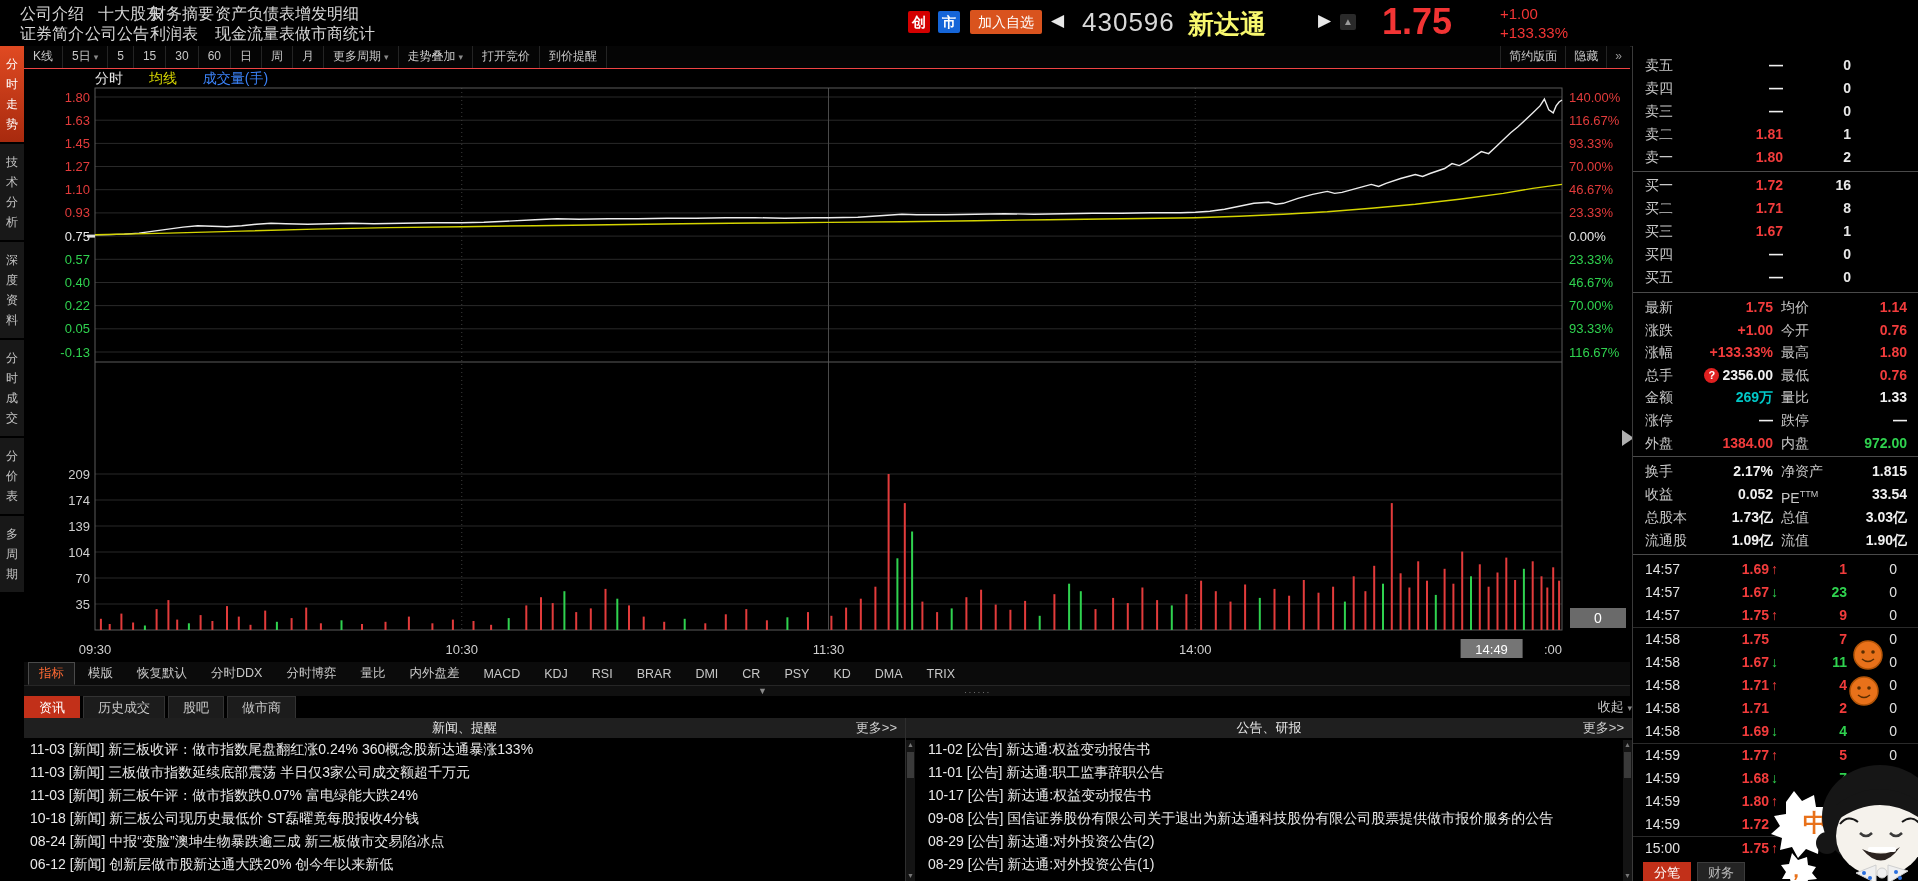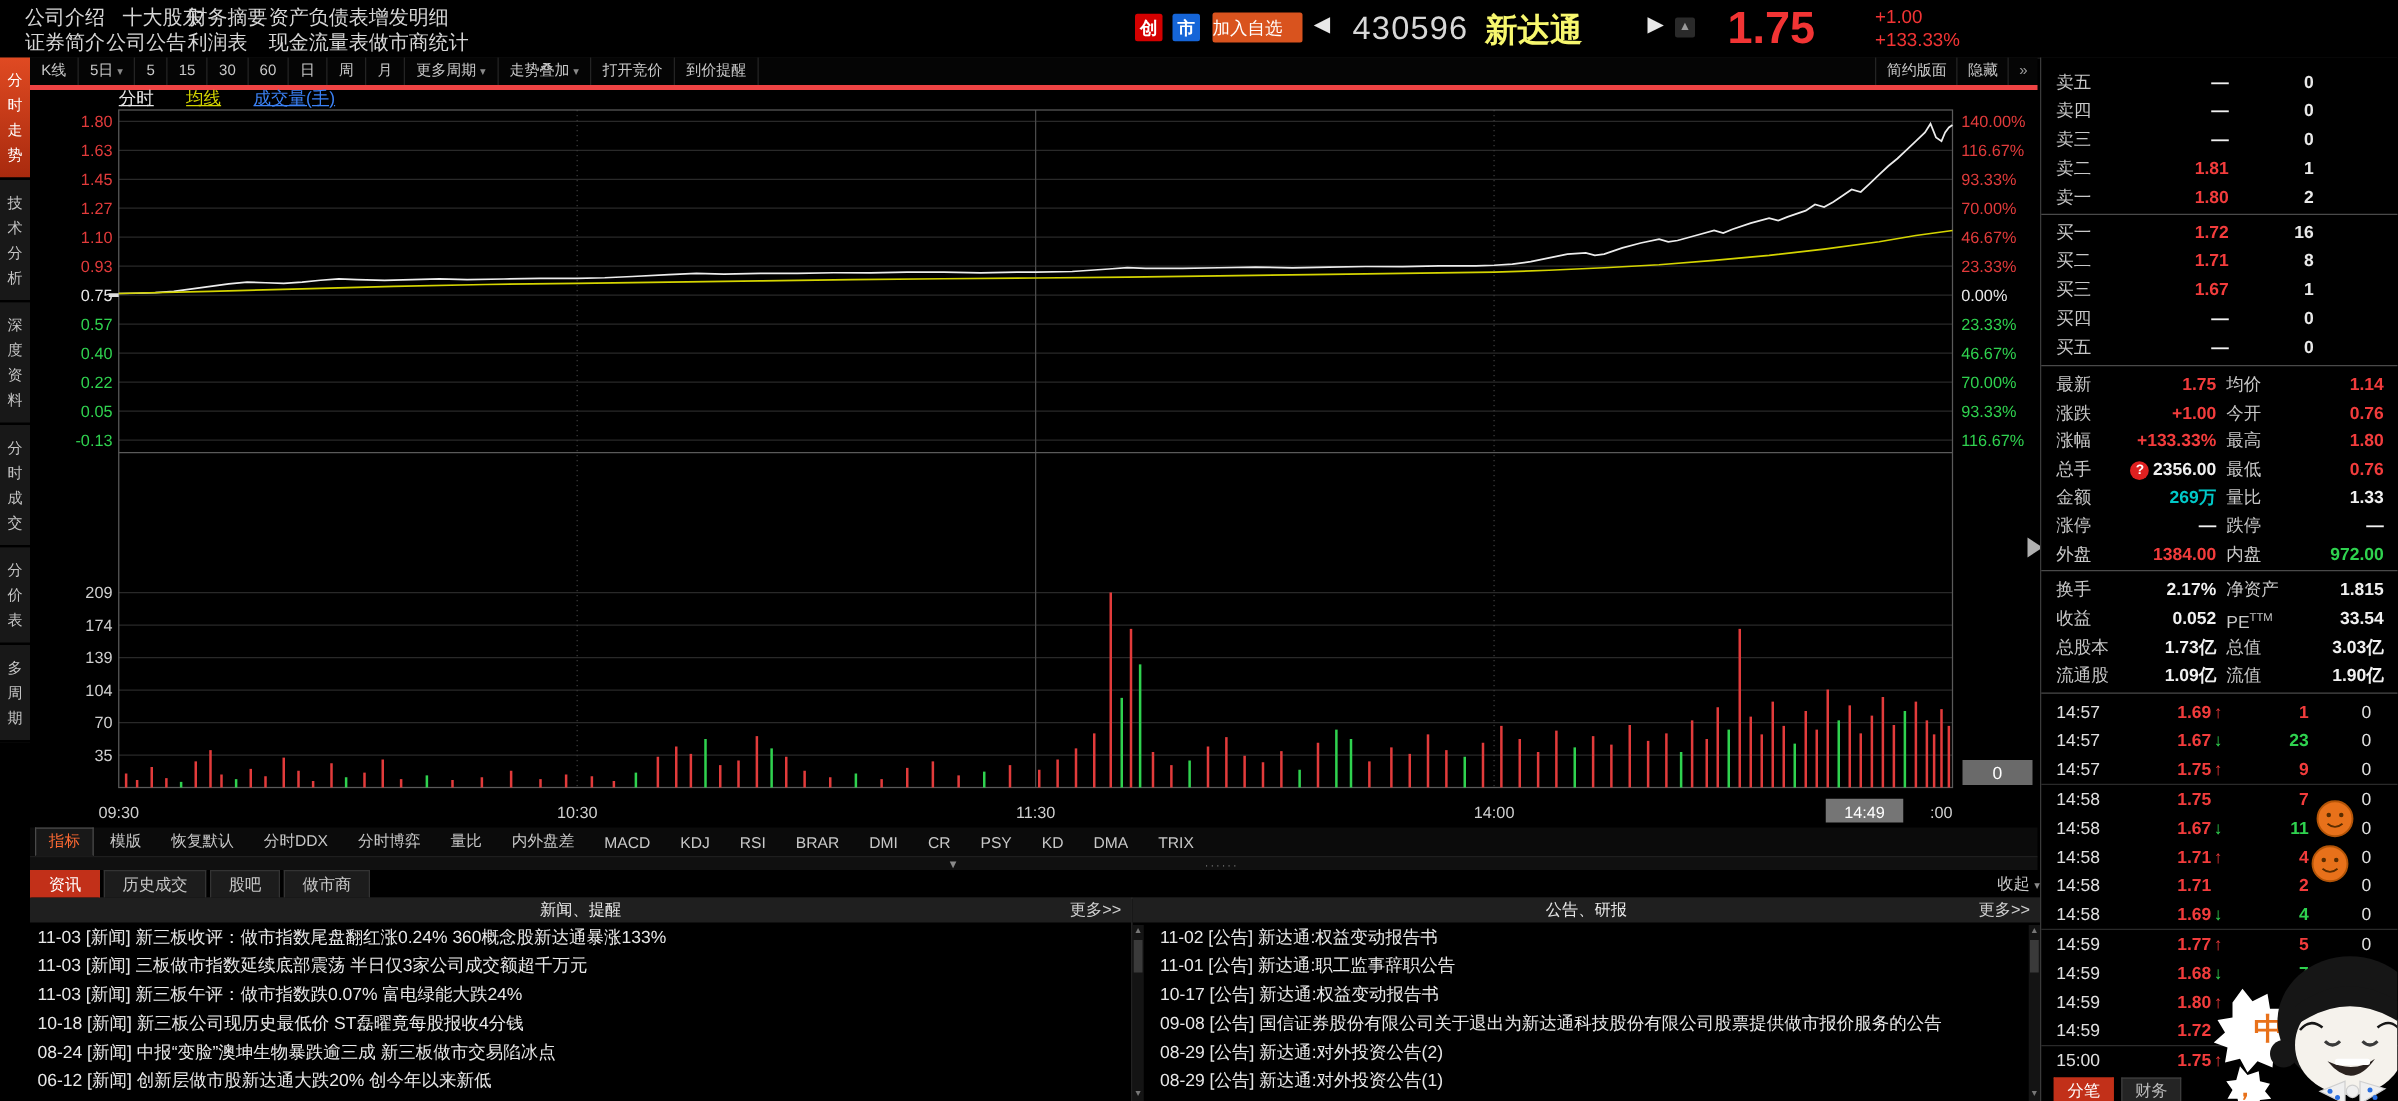--- a/index.html
+++ b/index.html
@@ -10,50 +10,50 @@
 
   
   #topbar{left:0;top:0;width:1918px;height:46px;background:#000;border-bottom:1px solid #1c1c1c;}
   .menu-row{position:absolute;left:0;width:420px;height:18px;}
   #menu-row1{top:4px;} #menu-row2{top:24px;}
   .menu-item{position:absolute;top:0;font-size:16px;color:#d6d6d6;cursor:pointer;white-space:nowrap;}
   .badge{position:absolute;top:11px;width:22px;height:22px;line-height:22px;text-align:center;
          color:#fff;font-size:14px;font-weight:bold;border-radius:2px;}
   #badge-innov{left:908px;background:#d40000;}
   #badge-market{left:938px;background:#1565d8;}
-  #add-watch{left:970px;top:10px;width:72px;height:24px;line-height:24px;
+  #add-watch{left:970px;top:10px;width:72px;height:24px;line-height:24px;text-align:center;
              background:#d9531e;color:#fff;font-size:14px;border-radius:2px;cursor:pointer;}
   #nav-prev{left:1051px;top:10px;font-size:17px;color:#e8e8e8;cursor:pointer;}
   #stock-code{left:1082px;top:7px;font-size:26px;color:#d8d8d8;letter-spacing:1px;}
   #stock-name{left:1188px;top:7px;font-size:26px;font-weight:bold;color:#f7f76e;}
   #nav-next{left:1318px;top:10px;font-size:17px;color:#e8e8e8;cursor:pointer;}
   #pin-up{left:1340px;top:14px;width:16px;height:16px;background:#2a2a2a;color:#9a9a9a;
           font-size:10px;line-height:16px;text-align:center;border-radius:2px;cursor:pointer;}
   #last-price{left:1382px;top:1px;font-size:36px;font-weight:bold;color:#f23434;}
   #chg-block{left:1500px;top:4px;width:90px;font-size:15px;color:#f23434;line-height:19px;}
 
   
-  #toolbar{left:24px;top:46px;width:1606px;height:22px;background:#050505;border-bottom:4px solid #ef4444;
+  #toolbar{left:24px;top:46px;width:1606px;height:22px;background:#050505;border-bottom:1px solid #ef4444;
            display:flex;align-items:stretch;font-size:12px;color:#c8c8c8;}
   .tb-item{padding:0 9px;line-height:21px;border-right:1px solid #242424;cursor:pointer;white-space:nowrap;}
   .tb-item .caret{color:#8a8a8a;font-size:9px;margin-left:3px;}
   #tb-spacer{flex:1;border:none;}
   .tb-right{padding:0 8px;line-height:21px;border-left:1px solid #242424;cursor:pointer;white-space:nowrap;}
   #hide-chevrons{color:#9a9a9a;}
 
   
   #side-tabs{left:0;top:46px;width:24px;height:835px;background:#000;}
   .side-tab{width:24px;text-align:center;font-size:12px;color:#c4c4c4;background:#181818;
             border-bottom:2px solid #000;padding:8px 0;white-space:pre-line;line-height:20px;cursor:pointer;}
   .side-tab.active{background:linear-gradient(#e04a22,#a82a0e);color:#fff;}
 
   
   #chart-wrap{left:24px;top:68px;width:1608px;height:594px;}
   #legend{left:95px;top:70px;height:16px;font-size:14px;}
-  #legend span{margin-right:22px;text-decoration:underline;}
+  #legend span{margin-right:22px;}
   .lg-price{color:#e8e8e8;cursor:pointer;}
   .lg-avg{color:#d4d400;cursor:pointer;}
   .lg-vol{color:#3b82f6;}
 
   
   #indicator-bar{left:24px;top:662px;width:1606px;height:24px;background:#0b0b0b;border-bottom:1px solid #262626;
                  display:flex;align-items:center;font-size:12.5px;color:#c8c8c8;padding-left:4px;box-sizing:border-box;}
   .ind-tab{padding:2px 10px;margin-right:2px;cursor:pointer;white-space:nowrap;border:1px solid transparent;}
   .ind-tab.active{color:#ff6a33;background:#181818;border:1px solid #4a4a4a;border-bottom-color:#181818;}
   #splitter{left:24px;top:686px;width:1606px;height:10px;background:#101010;}

